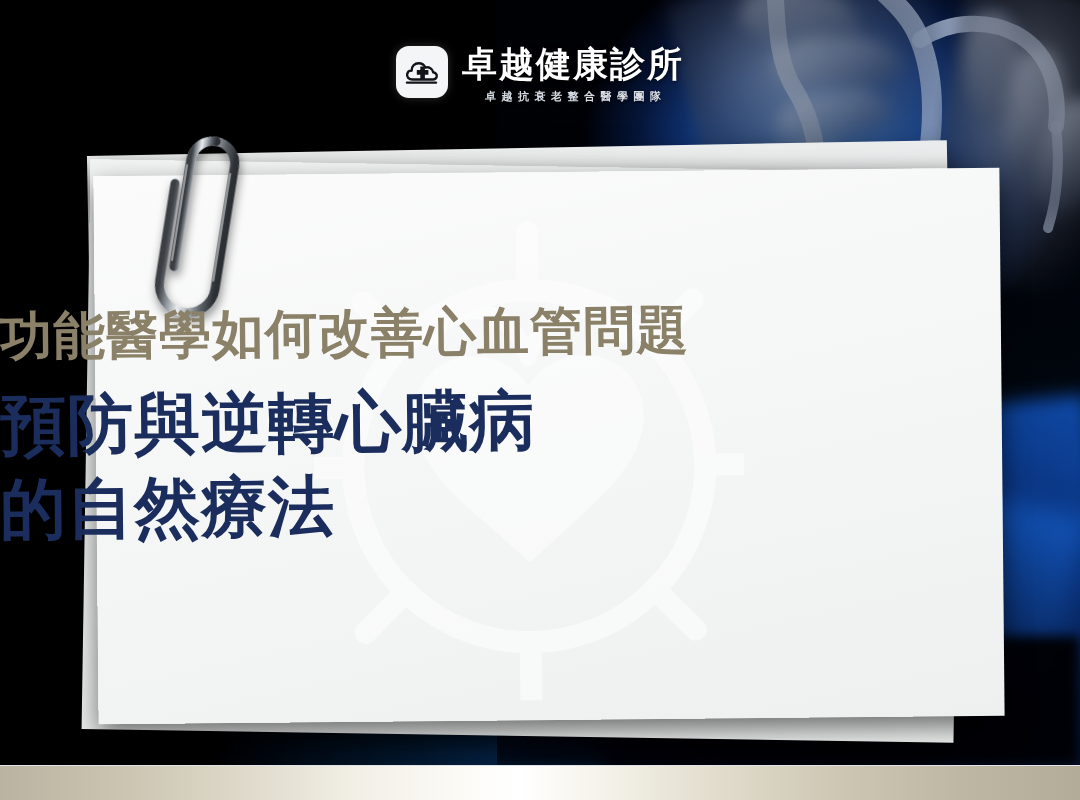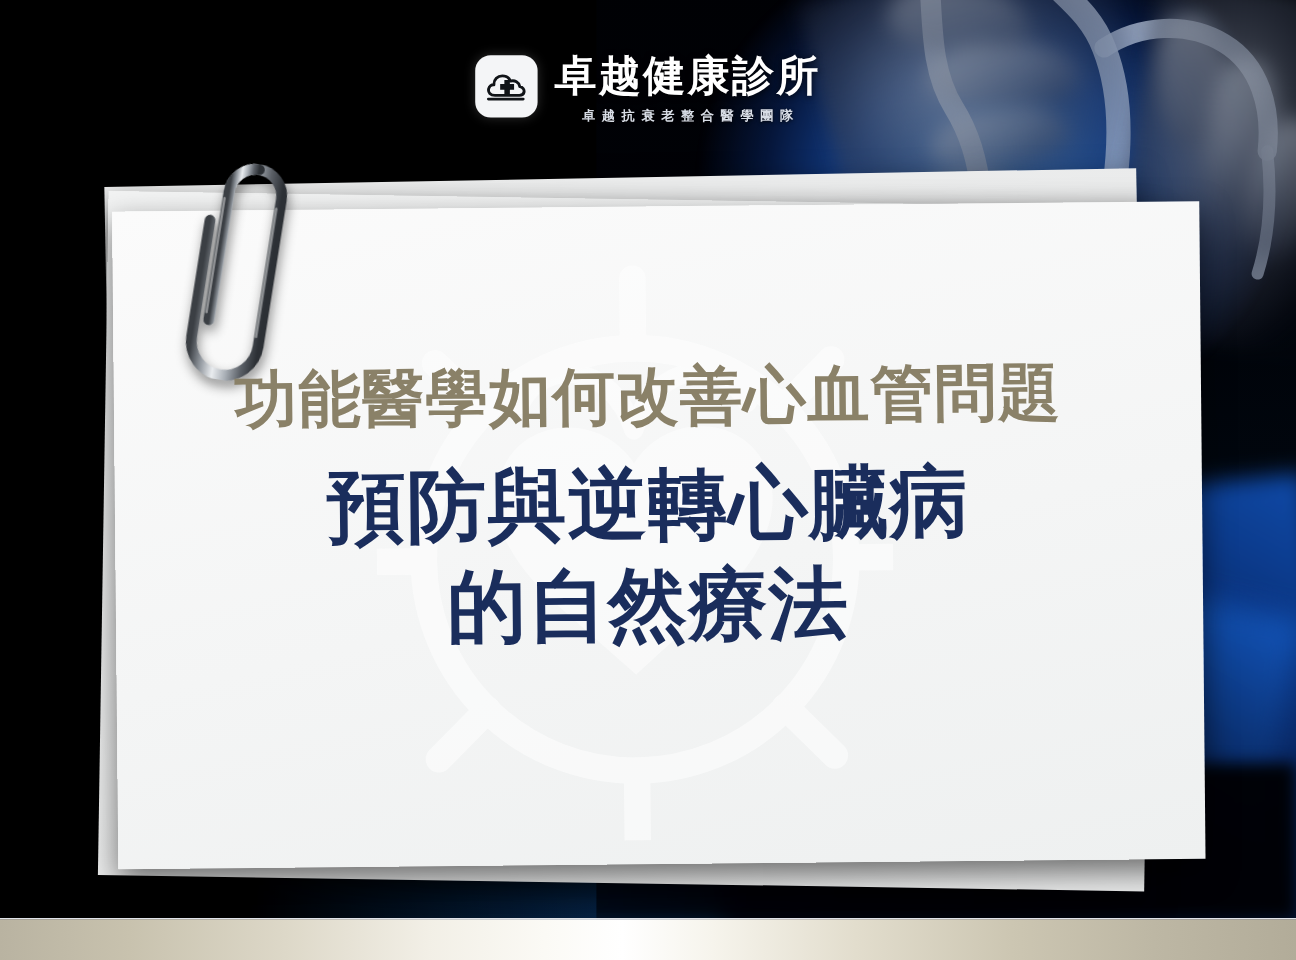--- a/index.html
+++ b/index.html
@@ -178,21 +178,21 @@
     width: 110px; height: 200px;
     z-index: 25;
     transform: rotate(9deg);
     filter: drop-shadow(2px 5px 5px rgba(0,0,0,.45));
   }
 
   
   .titles {
     position: absolute;
     left: 0; right: 0; top: 300px;
-    text-align: center;
+    text-align: left;
     z-index: 28;
   }
   .kicker {
     font-size: 52px;
     font-weight: 700;
     color: #8a8168;
     letter-spacing: 1px;
     line-height: 1.22;
     font-family: "DejaVu Sans", "Liberation Sans", sans-serif;
     transform: rotate(-0.55deg);

